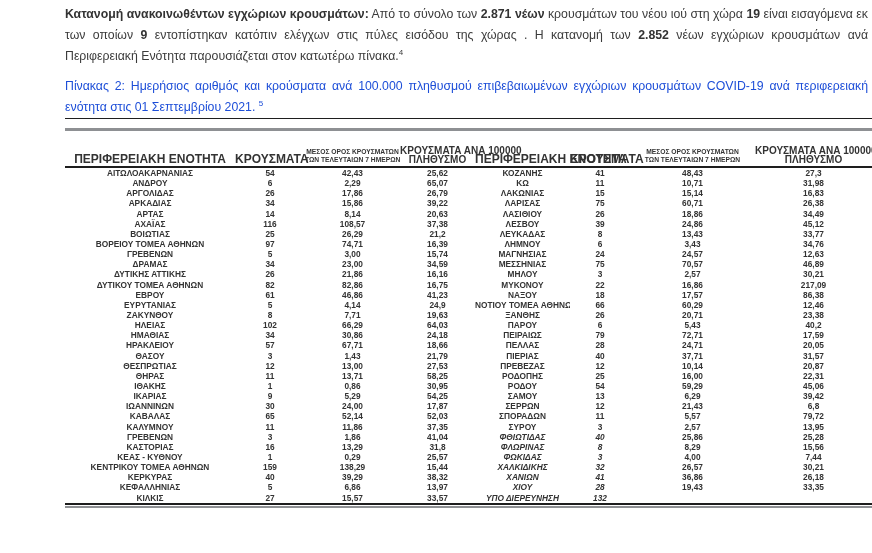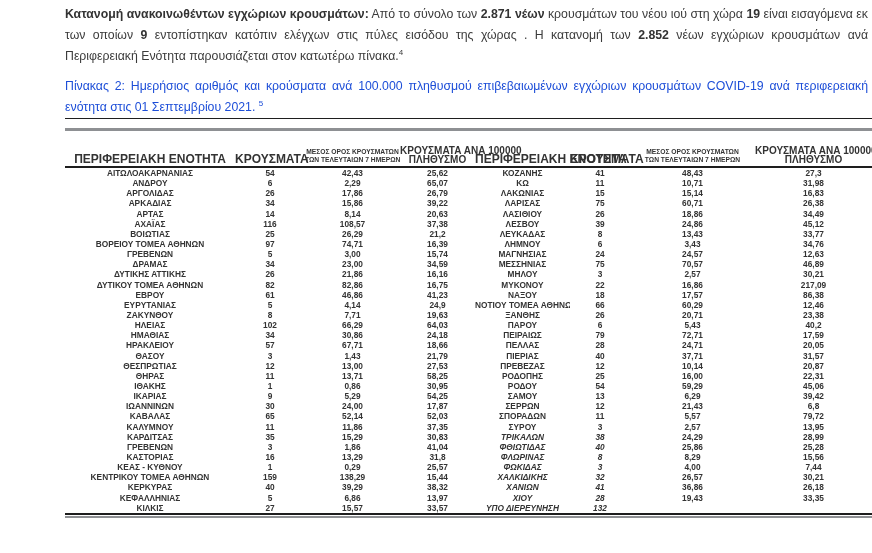--- a/index.html
+++ b/index.html
@@ -347,30 +347,20 @@
           <div class="tcell">ΚΑΛΥΜΝΟΥ</div>
           <div class="tcell">11</div>
           <div class="tcell">11,86</div>
           <div class="tcell">37,35</div>
           <div class="tcell">ΣΥΡΟΥ</div>
           <div class="tcell">3</div>
           <div class="tcell">2,57</div>
           <div class="tcell">13,95</div>
         </div>
         <div class="trow">
-          <div class="tcell">ΚΑΡΔΙΤΣΑΣ</div>
-          <div class="tcell">35</div>
-          <div class="tcell">15,29</div>
-          <div class="tcell">30,83</div>
-          <div class="tcell it">ΤΡΙΚΑΛΩΝ</div>
-          <div class="tcell it">38</div>
-          <div class="tcell">24,29</div>
-          <div class="tcell">28,99</div>
-        </div>
-        <div class="trow">
           <div class="tcell">ΓΡΕΒΕΝΩΝ</div>
           <div class="tcell">3</div>
           <div class="tcell">1,86</div>
           <div class="tcell">41,04</div>
           <div class="tcell it">ΦΘΙΩΤΙΔΑΣ</div>
           <div class="tcell it">40</div>
           <div class="tcell">25,86</div>
           <div class="tcell">25,28</div>
         </div>
         <div class="trow">

